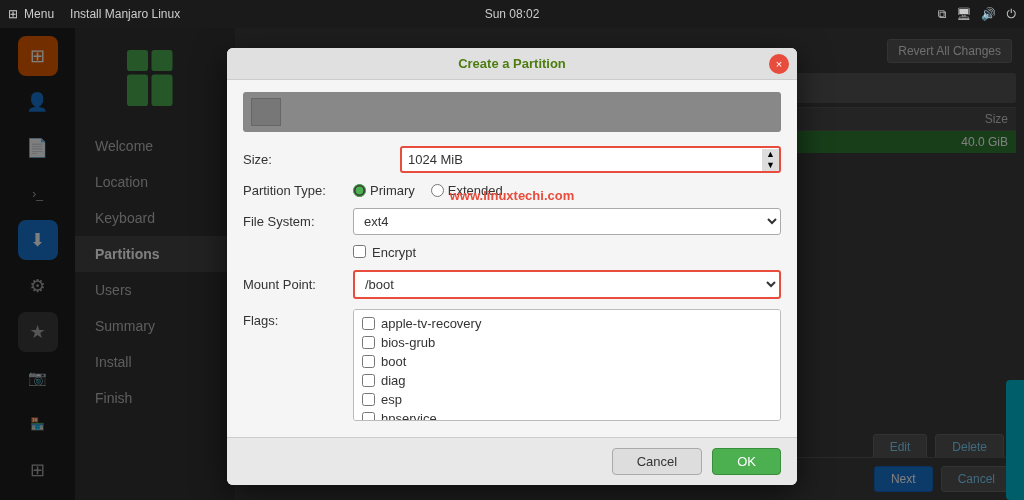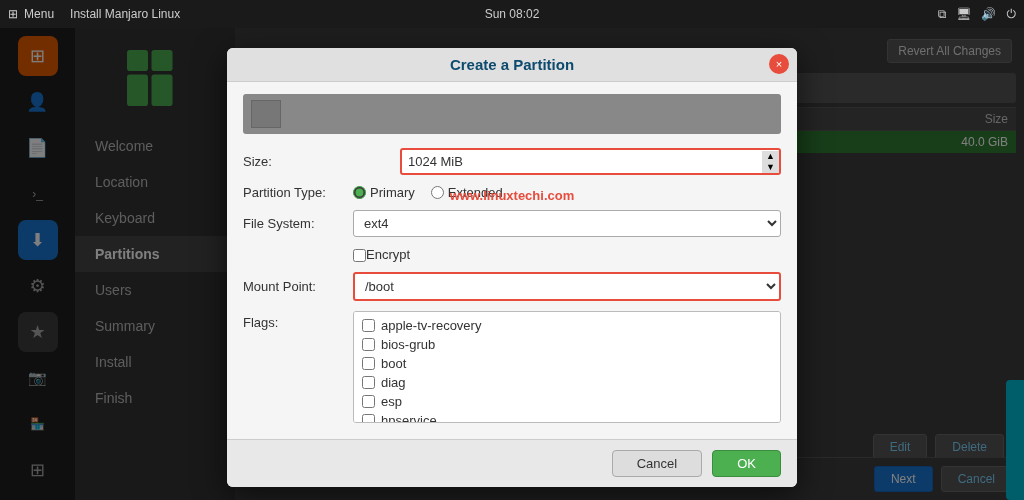--- a/index.html
+++ b/index.html
@@ -218,23 +218,23 @@
     .dialog-titlebar {
       background: #e0e0e0;
       display: flex;
       align-items: center;
       justify-content: center;
       padding: 8px;
       border-bottom: 1px solid #ccc;
       position: relative;
     }
     .dialog-title {
-      font-size: 15px;
+      font-size: 13px;
       font-weight: 600;
-      color: #0c4a6e;
+      color: #4d7c0f;
     }
     .dialog-close {
       position: absolute;
       right: 8px;
       top: 6px;
       width: 20px;
       height: 20px;
       border-radius: 50%;
       background: #e74c3c;
       border: none;
@@ -335,21 +335,22 @@
       gap: 4px;
       font-size: 13px;
       color: #333;
       cursor: pointer;
     }
     .radio-item input[type=radio] { accent-color: #4caf50; }
 
     
     .checkbox-row {
       display: flex;
-      align-items: flex-end;
+      align-items: flex-start;
+      gap: 6px;
       margin-bottom: 10px;
       padding-left: 110px;
       font-size: 13px;
       color: #333;
     }
 
     
     .mount-select-wrap {
       position: relative;
       flex: 1;

